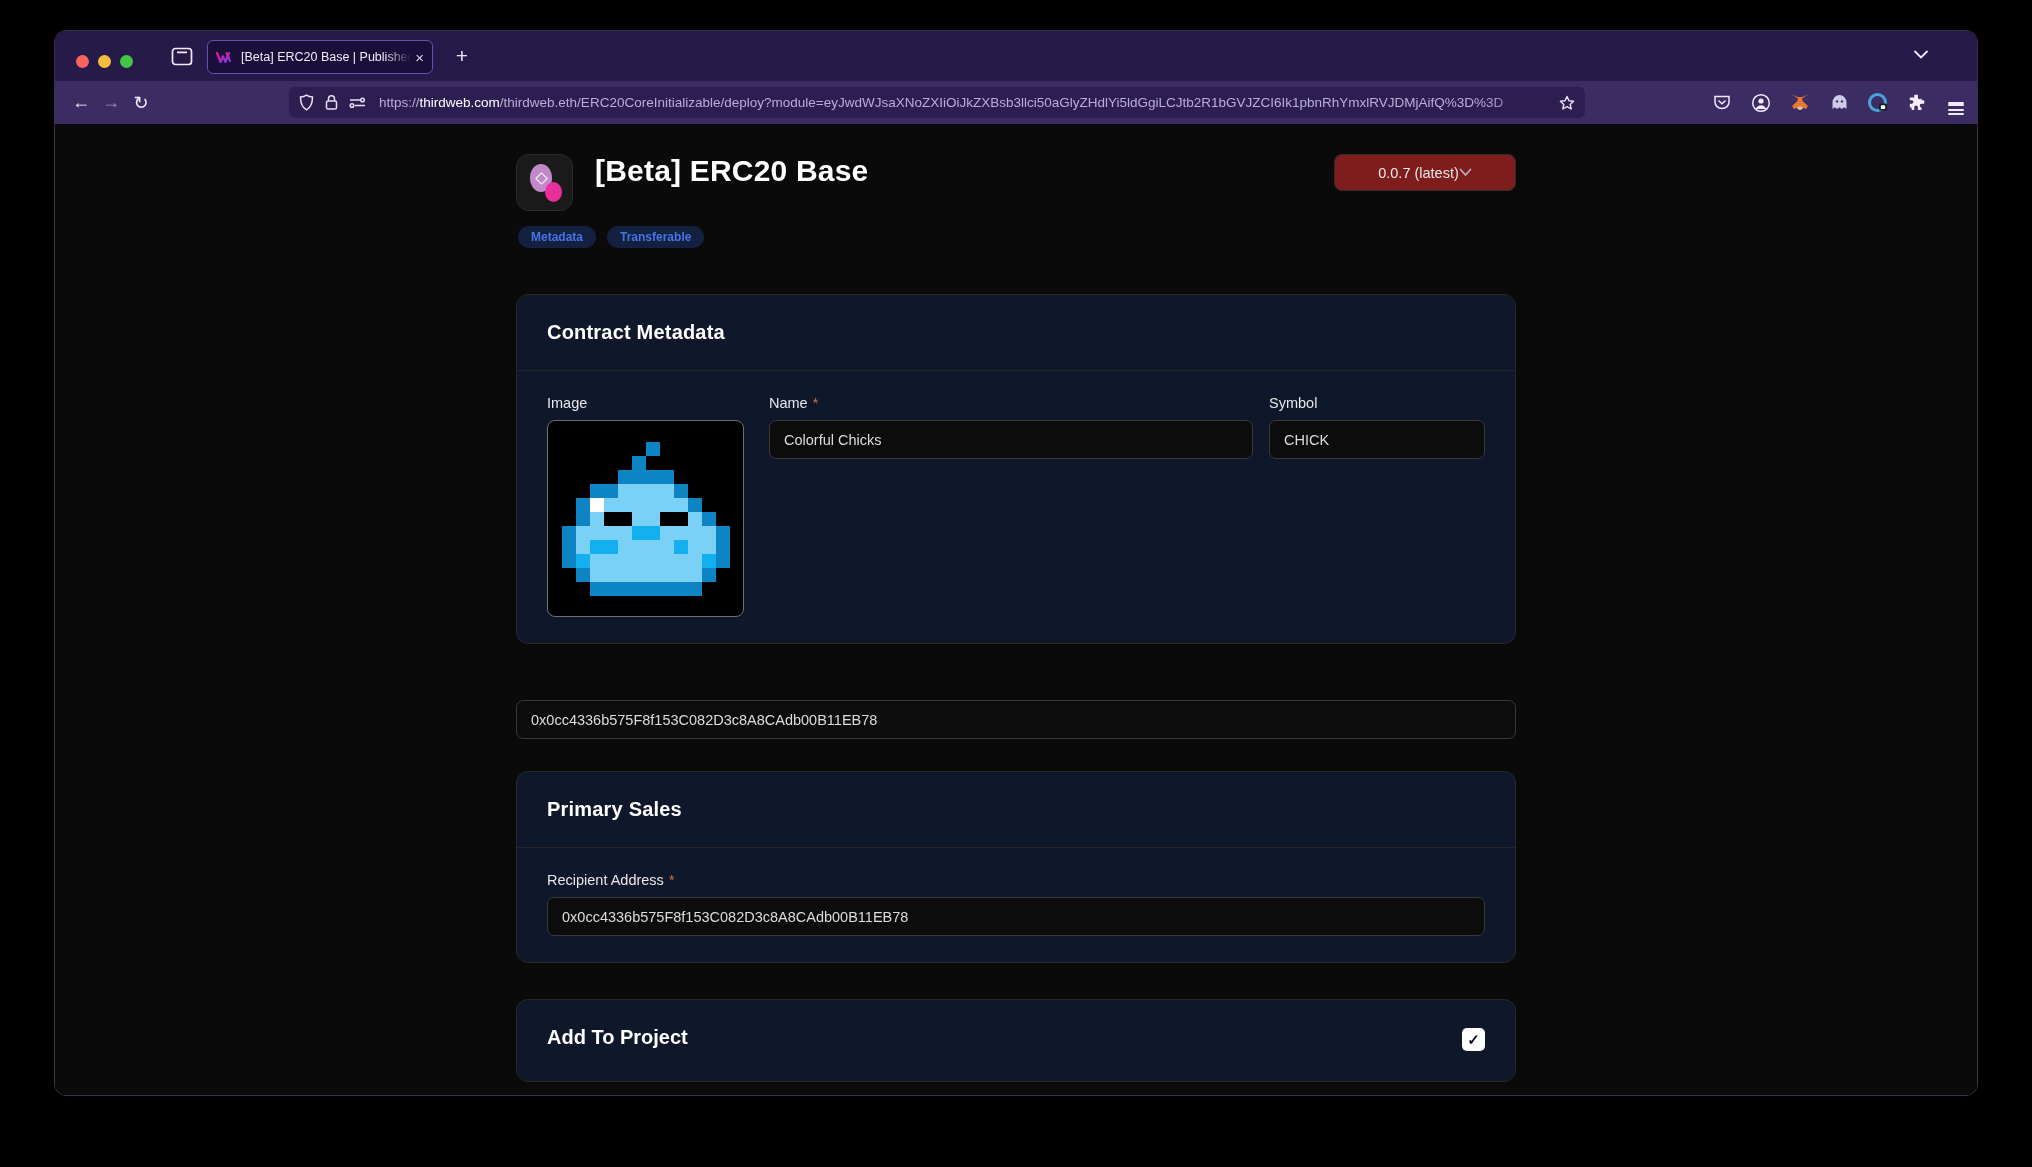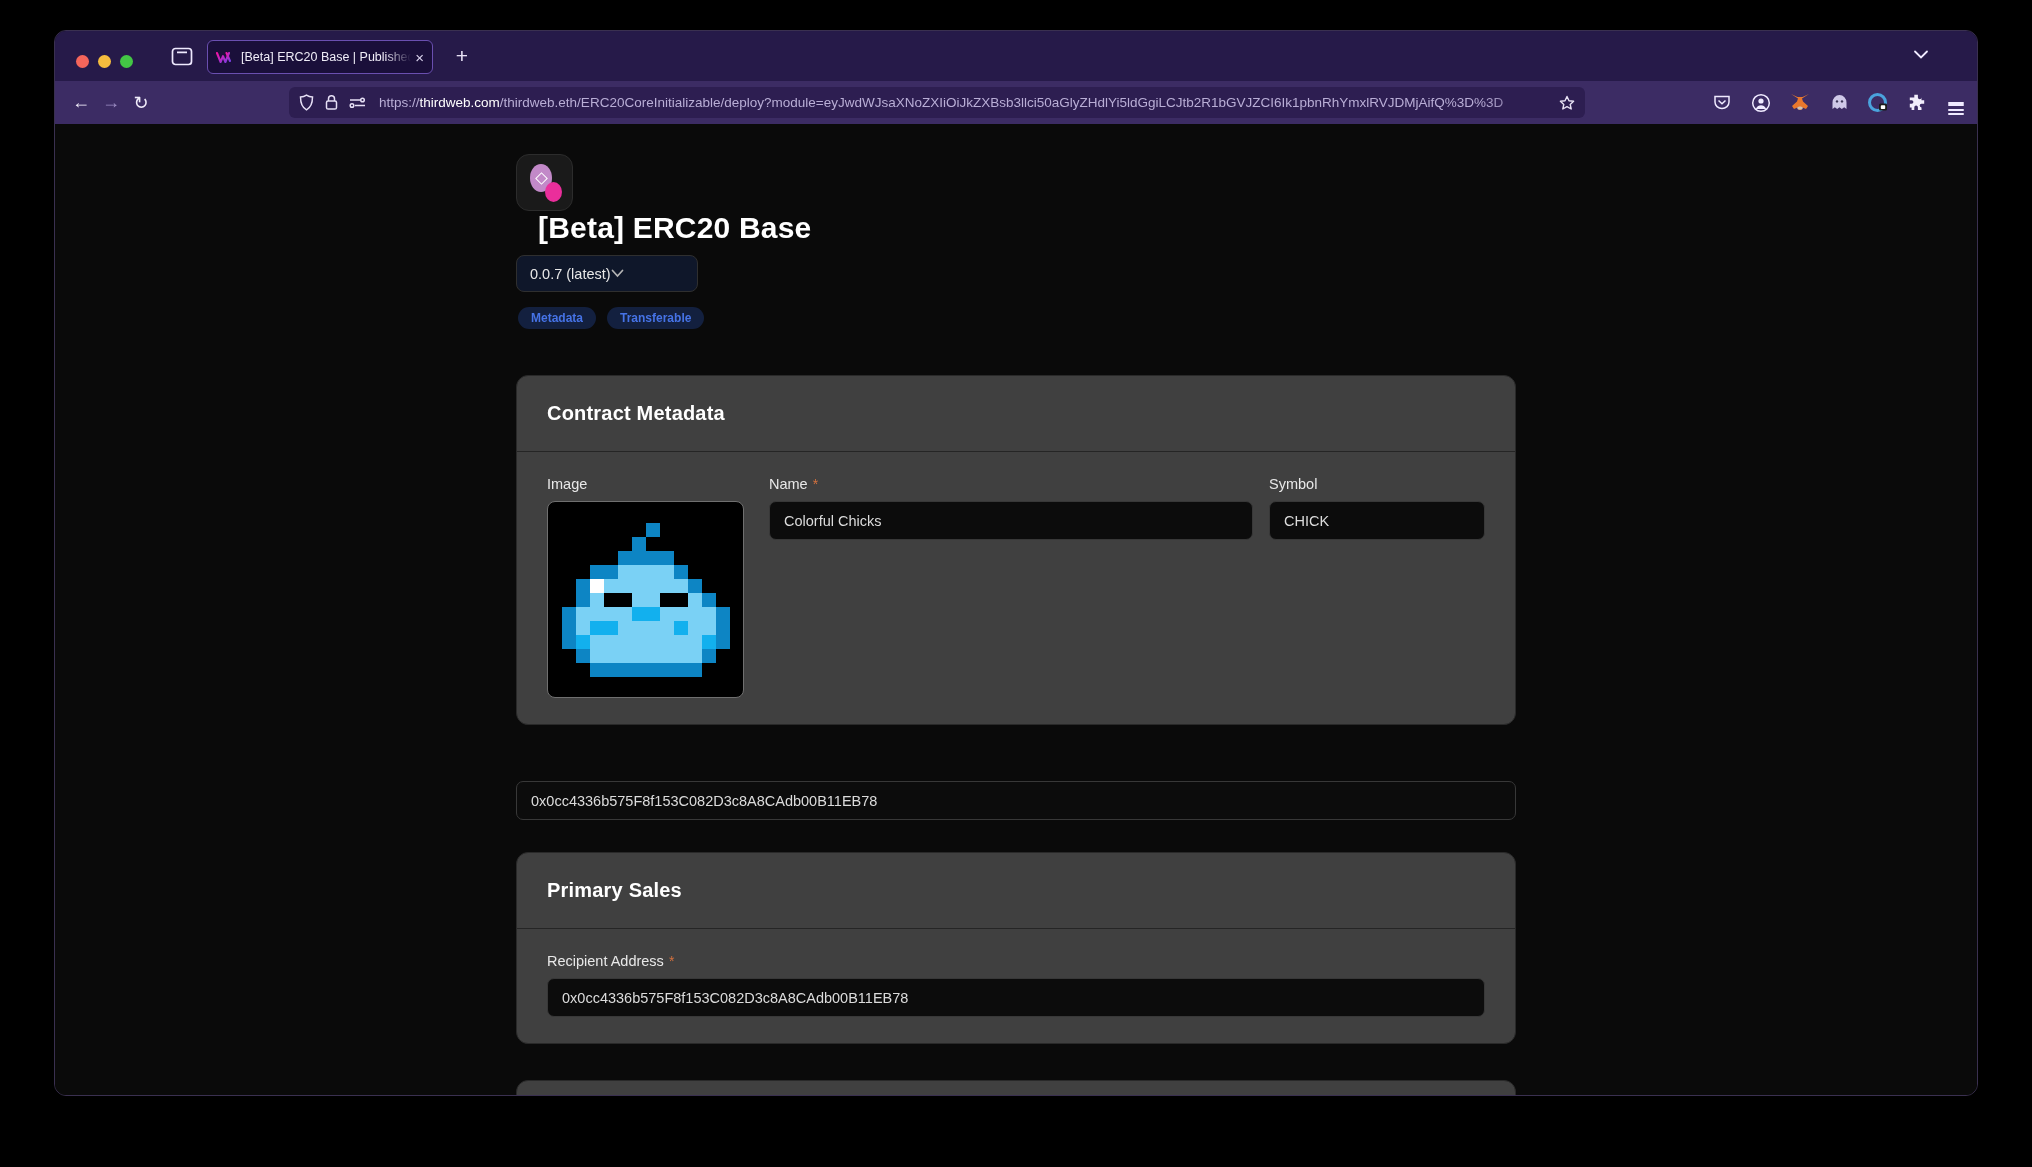--- a/index.html
+++ b/index.html
@@ -48,41 +48,41 @@
                    background:linear-gradient(90deg, rgba(45,30,81,0), #2d1e51); }
   .urlstar { flex:0 0 auto; color:#e8e2f4; margin-left:6px; }
   .tb-right { position:absolute; right:10px; top:0; height:43px; display:flex; align-items:center; gap:17px; }
   .tb-ic { width:22px; height:22px; display:flex; align-items:center; justify-content:center; }
   .hamburger span { display:block; width:16px; height:2px; background:#efeaff; margin:2.5px 0; border-radius:1px; }
 
   
   .content { height:973px; background:#0a0a0a; overflow:hidden; }
   .page-inner { width:1000px; margin:0 auto; padding-top:30px; position:relative; }
 
-  .pub-header { display:flex; align-items:flex-start;flex-direction:column; }
+  .pub-header { display:flex; align-items:flex-start; }
   .pub-logo { width:57px; height:57px; border-radius:13px; background:#1a1a1a;
               border:1px solid #2c2c2c; position:relative; overflow:hidden; flex:0 0 auto; }
   .pub-logo .c1 { position:absolute; left:13px; top:9px; width:22px; height:28px; border-radius:50%;
                   background:#c289c8; display:flex; align-items:center; justify-content:center; }
   .pub-logo .c1 i { width:9px; height:9px; border:1.6px solid #fff; transform:rotate(45deg); display:block; }
   .pub-logo .c2 { position:absolute; left:28px; top:27px; width:17px; height:20px; border-radius:50%;
                   background:#ea2e9b; }
   .pub-titles { margin-left:22px; flex:1; }
   .pub-title { font-size:30px; font-weight:700; color:#ffffff; letter-spacing:.2px; }
   .pub-sub { margin-top:7px; font-size:15px; color:#9f9f9f; }
   .badges { margin-top:15px; margin-left:2px; display:flex; gap:11px; }
   .badge { background:#13203f; color:#4673e6; font-size:12px; font-weight:700;
            padding:4px 13px; border-radius:999px; }
-  .version-select { width:182px; height:37px; border-radius:8px; background:#0f172a;
+  .version-select { width:182px; height:37px; border-radius:8px; background:#7f1d1d;
                     border:1px solid #2f2f2f; display:flex; align-items:center;
-                    justify-content:flex-start; padding:0 13px; margin-top:10px;
+                    justify-content:center; padding:0 13px; 
                     color:#e8e8e8; font-size:14.5px; flex:0 0 auto; }
   .version-select svg { color:#b5b5b5; }
 
-  .card { background:#404040; border:1px solid #292929; border-radius:12px; }
+  .card { background:#0f172a; border:1px solid #292929; border-radius:12px; }
   .card-head { padding:26px 30px; }
   .card-head h2 { font-size:20px; font-weight:700; color:#fff; letter-spacing:.2px; }
   .card-div { height:1px; background:#252525; }
   .card-body { padding:24px 30px 26px; }
 
   .card-meta { margin-top:46px; }
   .meta-row { display:flex; gap:25px; }
   .field-label { font-size:14.5px; color:#e8e8e8; margin-bottom:9px; display:flex; align-items:center; }
   .req { color:#d4713e; margin-left:5px; font-size:14px; }
   .img-box { width:197px; height:197px; background:#000; border:1px solid #6f6f6f; border-radius:8px;

